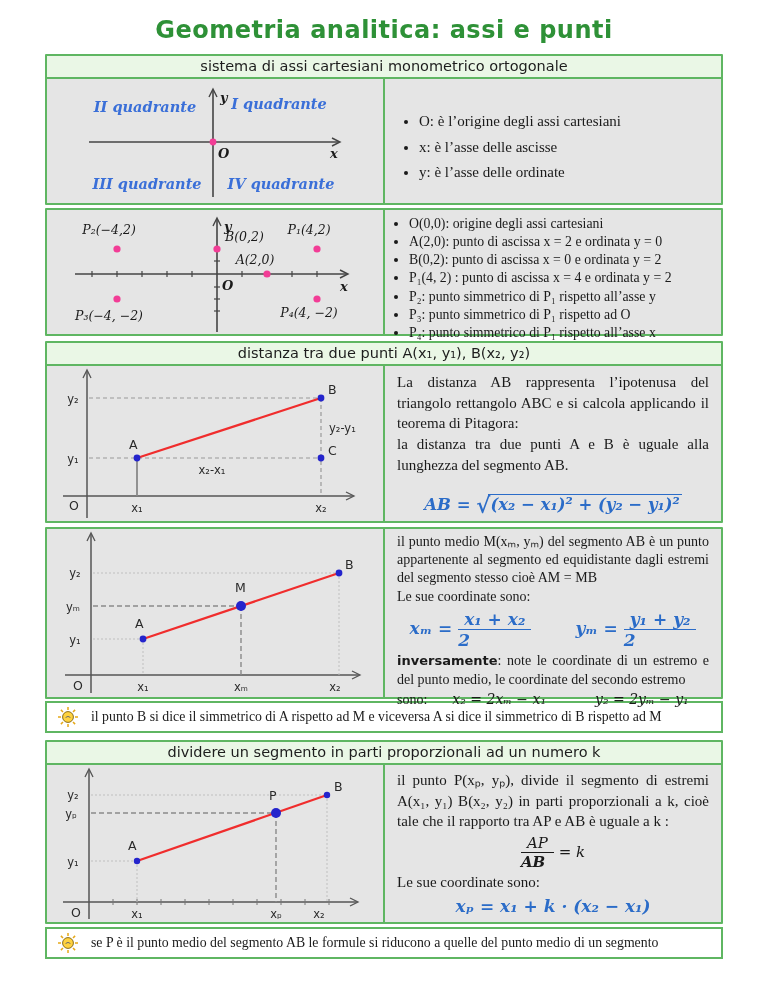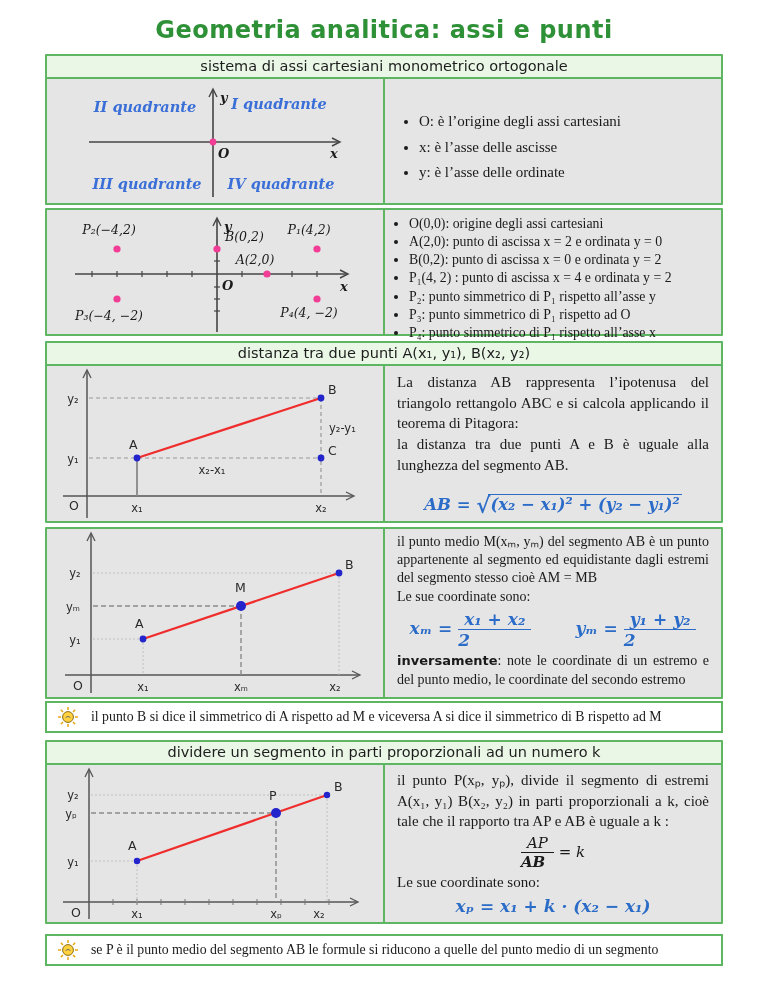--- a/index.html
+++ b/index.html
@@ -258,20 +258,27 @@
             <span>
               <span>xₘ =</span>
               <span class="frac"><span class="fnum">x₁ + x₂</span><span class="fden">2</span></span>
             </span>
             <span>
               <span>yₘ =</span>
               <span class="frac"><span class="fnum">y₁ + y₂</span><span class="fden">2</span></span>
             </span>
           </div>
           <div><span class="comic">inversamente</span><span>: note le coordinate di un estremo e del punto medio, le coordinate del secondo estremo</span></div>
+          <div class="inv-line">
+            <span>sono:</span>
+            <span class="gap" style="width:18px;"></span>
+            <span class="mathit">x₂ = 2xₘ − x₁</span>
+            <span class="gap"></span>
+            <span class="mathit">y₂ = 2yₘ − y₁</span>
+          </div>
         </div>
       </div>
     </div>
   </div>
 
   <div class="note-box">
     <svg class="bulb" viewBox="0 0 22 22">
       <g stroke="#e6a817" stroke-width="1.5">
         <line x1="11" y1="1" x2="11" y2="4"></line>
           <line x1="11" y1="18" x2="11" y2="21"></line>
@@ -342,21 +349,21 @@
             <span class="frac"><span class="fnum">AP</span><span class="fden" style="font-weight:bold;">AB</span></span>
             <span>= k</span>
           </div>
           <div>Le sue coordinate sono:</div>
           <div class="formula-blue f17" style="margin-top:2px;">xₚ = x₁ + k · (x₂ − x₁)</div>
         </div>
       </div>
     </div>
   </div>
 
-  <div class="note-box" style="margin-top:10px;">
+  <div class="note-box" style="margin-top:3px;">
     <svg class="bulb" viewBox="0 0 22 22">
       <g stroke="#e6a817" stroke-width="1.5">
         <line x1="11" y1="1" x2="11" y2="4"></line>
           <line x1="11" y1="18" x2="11" y2="21"></line>
         <line x1="1" y1="11" x2="4" y2="11"></line>
           <line x1="18" y1="11" x2="21" y2="11"></line>
         <line x1="3.9" y1="3.9" x2="6" y2="6"></line>
           <line x1="16" y1="16" x2="18.1" y2="18.1"></line>
         <line x1="3.9" y1="18.1" x2="6" y2="16"></line>
           <line x1="16" y1="6" x2="18.1" y2="3.9"></line>

